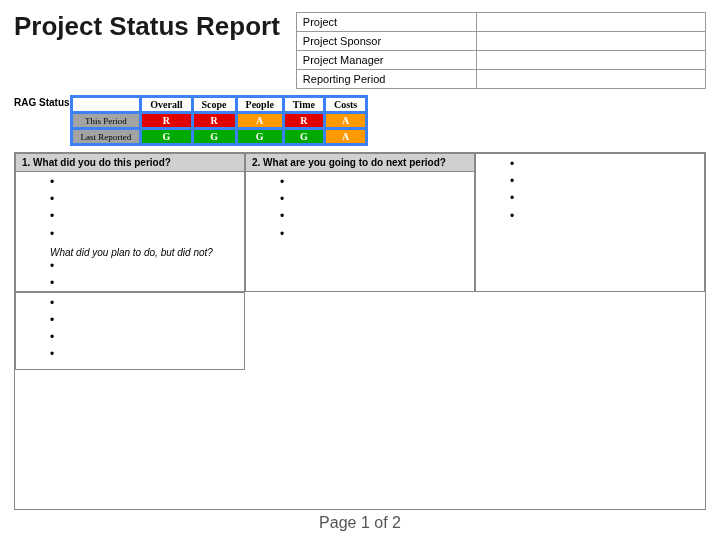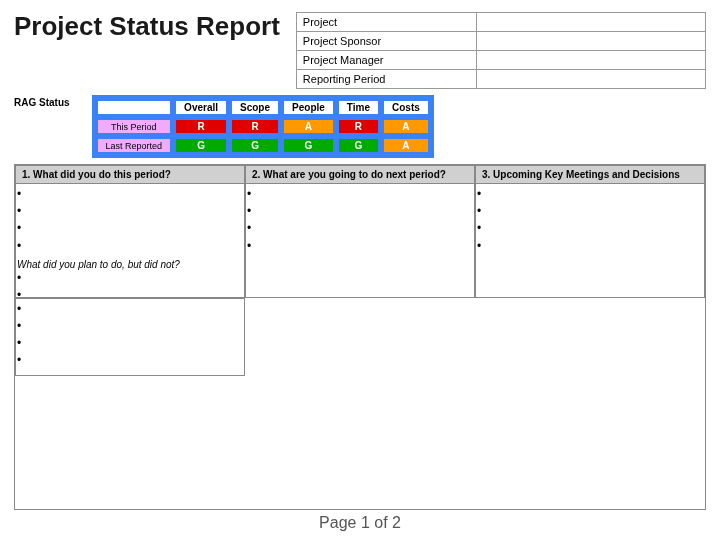--- a/index.html
+++ b/index.html
@@ -50,46 +50,47 @@
     }
     .header-info-table td.value-cell {
       background: #fff;
       width: 140px;
     }
     
     .rag-section {
       display: flex;
       align-items: flex-start;
       margin-bottom: 6px;
-      gap: 22px;
+      gap: 0;
     }
     .rag-label {
       font-weight: bold;
       font-size: 10px;
       padding-top: 2px;
       white-space: nowrap;
     }
     .rag-table {
       border-collapse: collapse;
       font-size: 10px;
     }
     .rag-table th, .rag-table td {
-      border: 6px solid #3b82f6;
+      border: 3px solid #3b82f6;
       text-align: center;
       padding: 1px 8px;
       min-width: 40px;
+      font-family: Liberation Serif, serif;
     }
     .rag-table th {
       background: #fff;
       font-weight: bold;
     }
     .rag-row-label {
       font-size: 9px;
       text-align: right;
-      background: #f0abfc;
+      background: #a3a3a3;
       padding-left: 4px;
       white-space: nowrap;
     }
     .cell-red { background: #e00000; color: #fff; font-weight: bold; }
     .cell-amber { background: #ff9900; color: #fff; font-weight: bold; }
     .cell-green { background: #00aa00; color: #fff; font-weight: bold; }
     
     .main-grid {
       flex: 1;
       display: grid;
@@ -108,20 +109,21 @@
       background: #d0d0d0;
       padding: 3px 6px;
       font-size: 10px;
       font-weight: bold;
       border-bottom: 1px solid #888;
     }
     .quadrant-body {
       padding: 4px 1px;
       flex: 1;
       font-size: 10px;
+      margin-left: 33px;
     }
     .bullet-list {
       list-style: none;
       padding: 0;
     }
     .bullet-list li {
       display: flex;
       align-items: flex-start;
       margin-bottom: 4px;
       font-size: 10px;
@@ -232,21 +234,20 @@
         <div class="quadrant-body">
           <ul class="bullet-list">
             <li></li>
             <li></li>
             <li></li>
             <li></li>
           </ul>
         </div>
       </div>
       <div class="quadrant">
-        <div class="quadrant-header">3. Upcoming Key Meetings and Decisions</div>
         <div class="quadrant-body">
           <ul class="bullet-list">
             <li></li>
             <li></li>
             <li></li>
             <li></li>
           </ul>
         </div>
       </div>
       <div class="quadrant">

